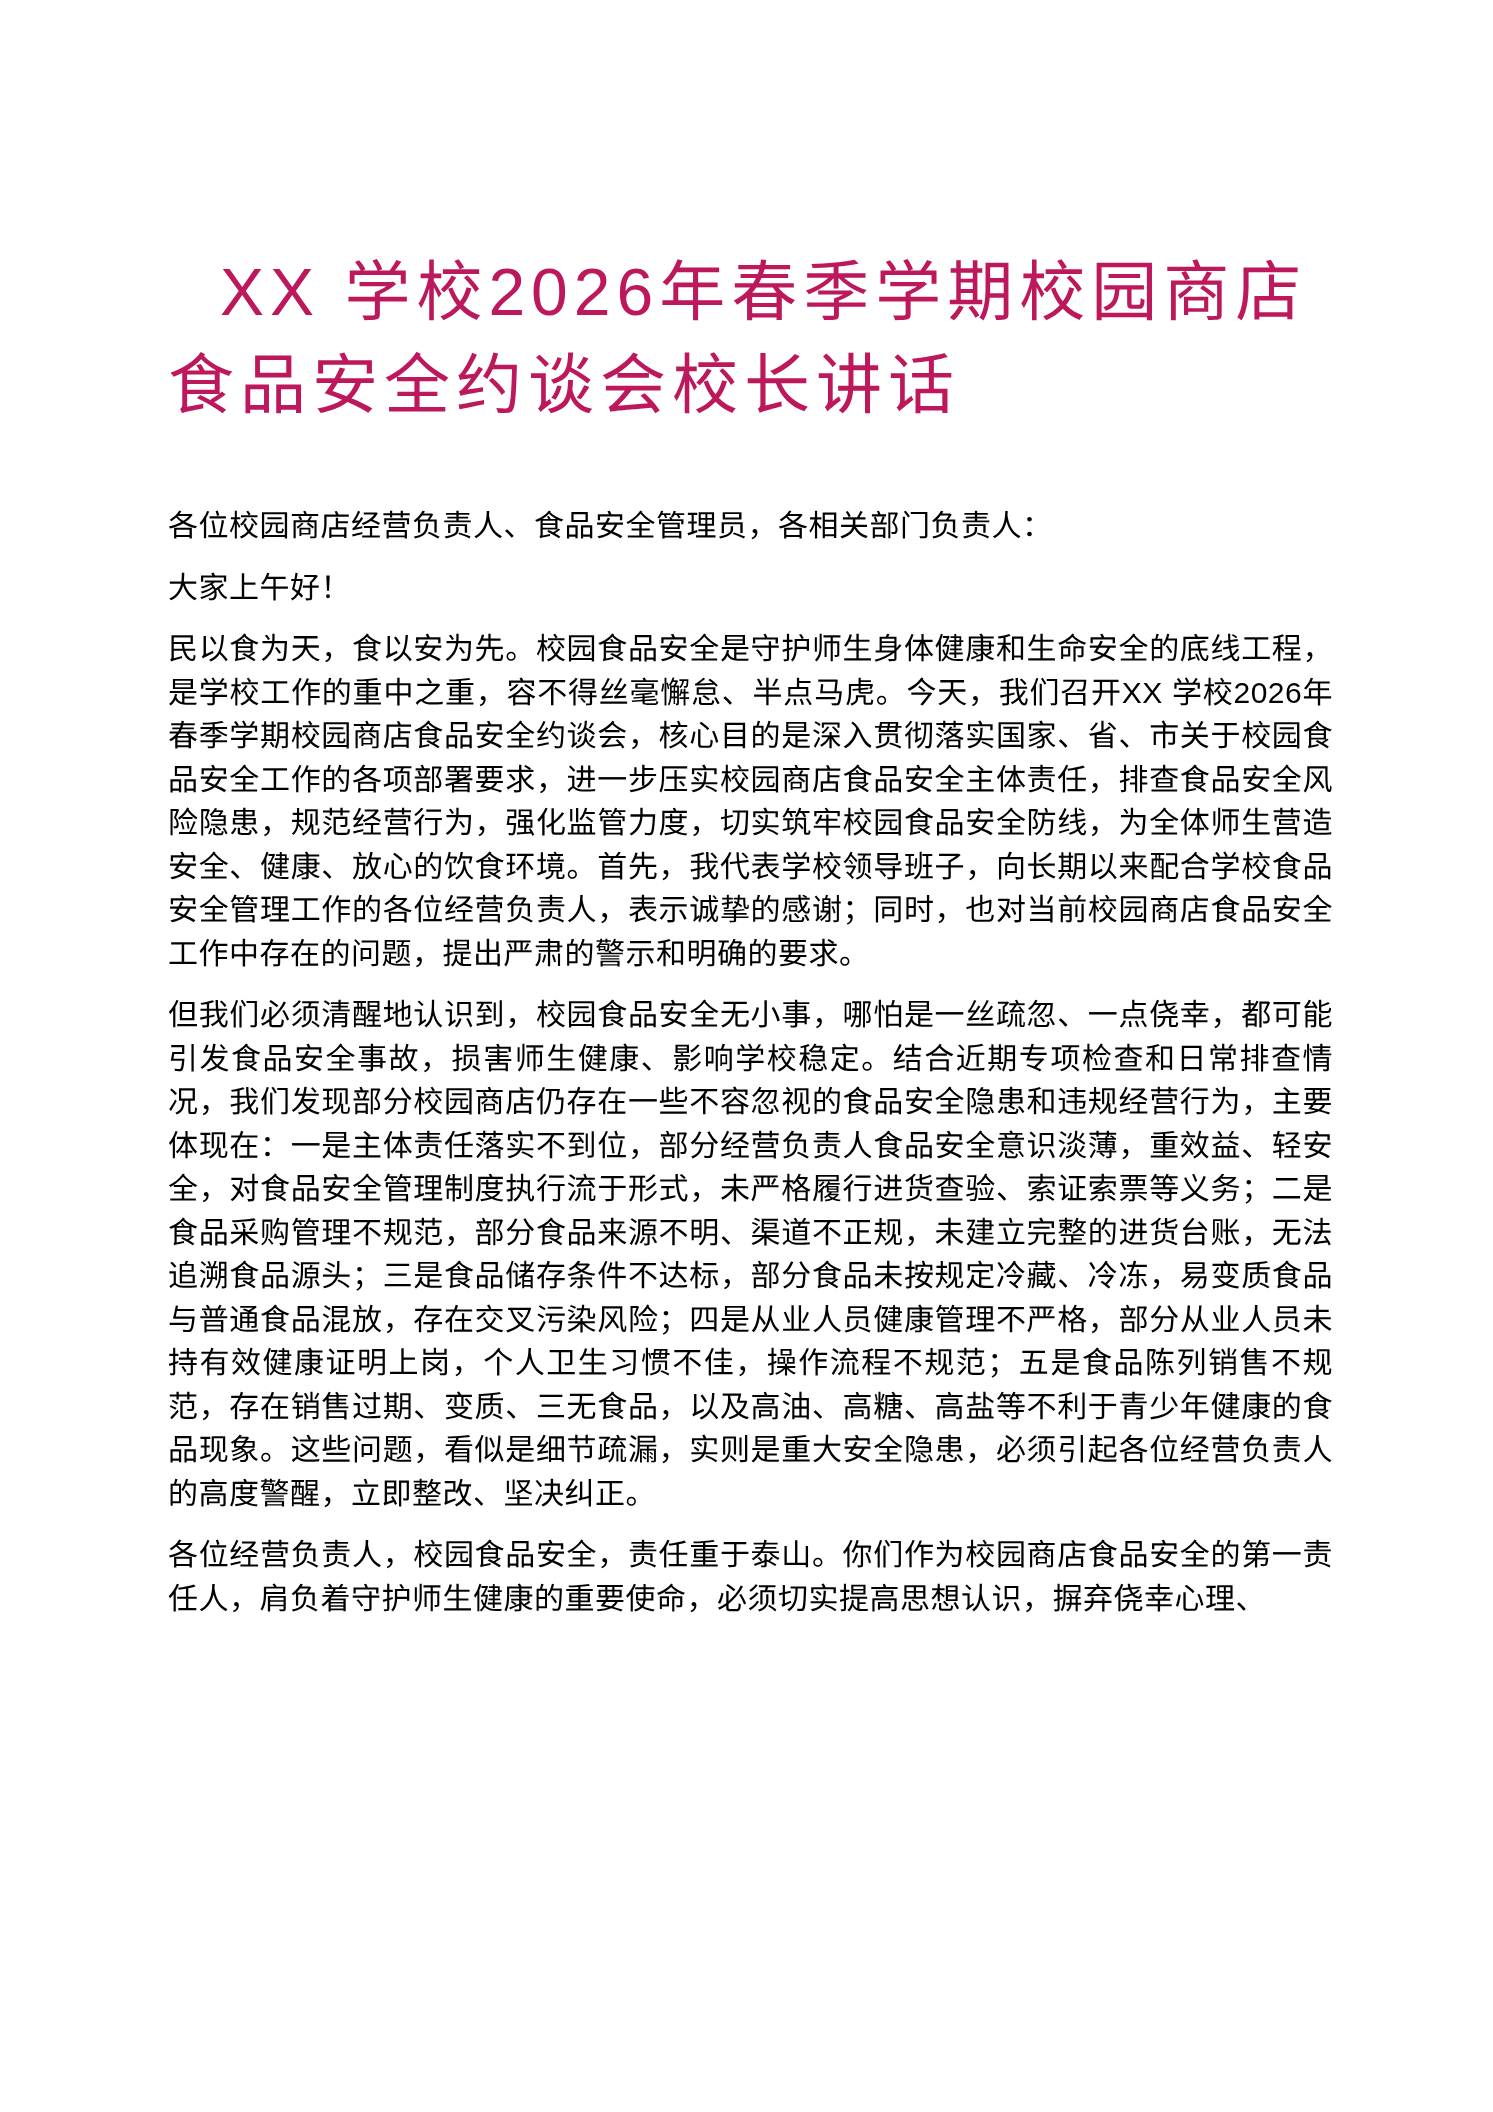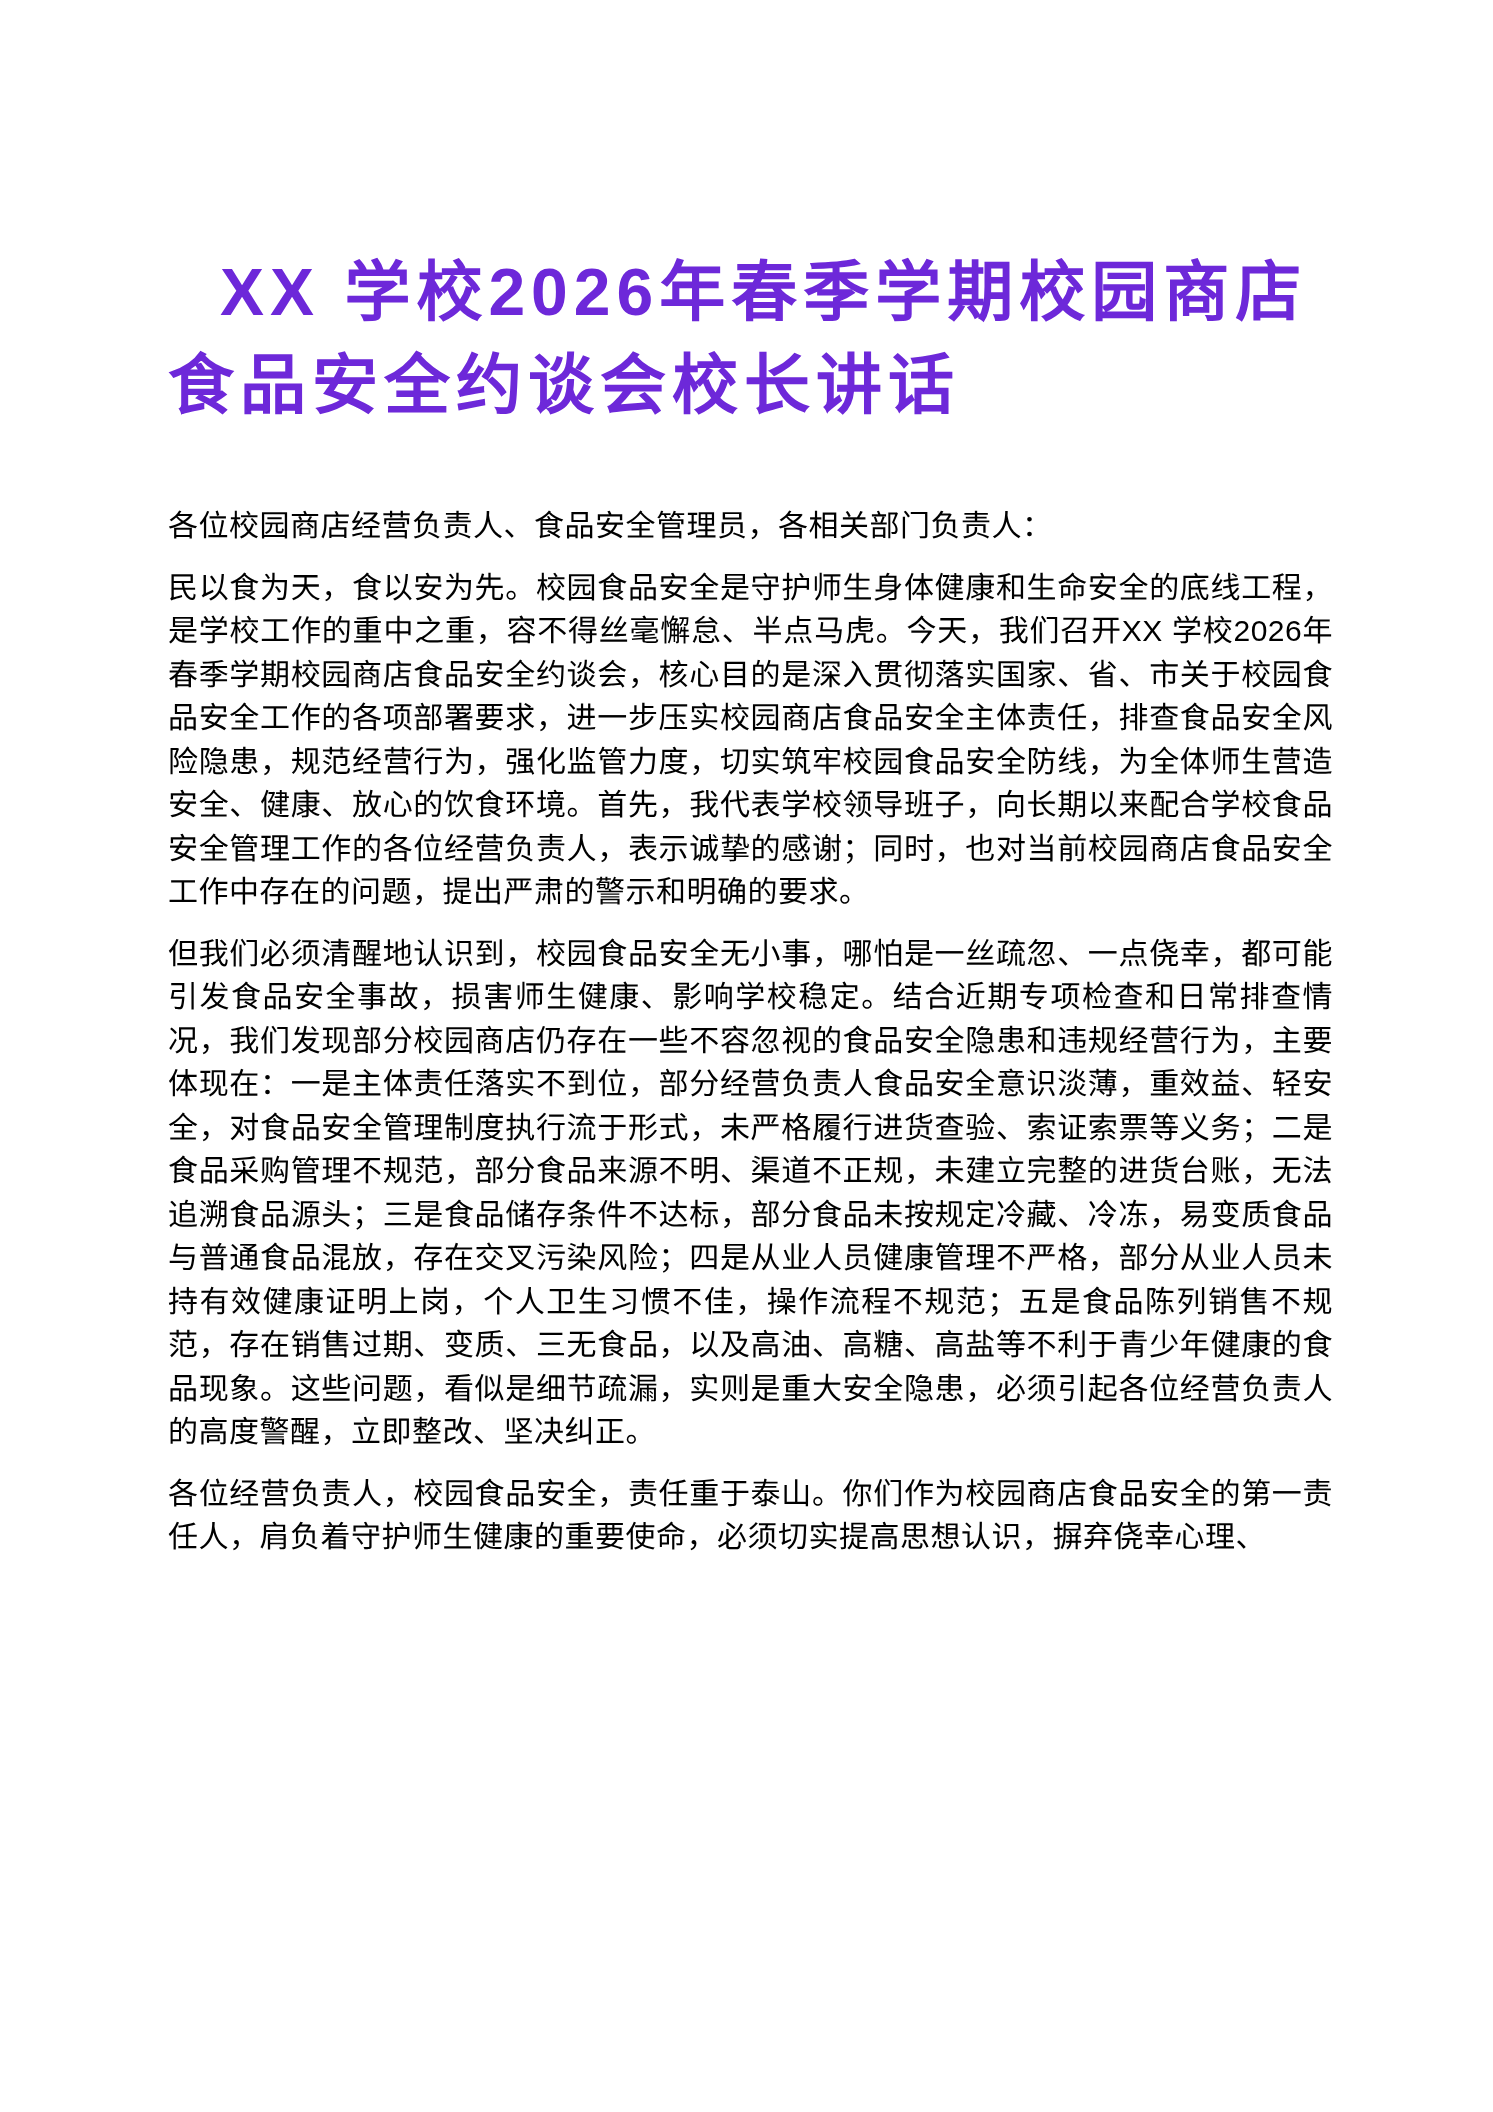--- a/index.html
+++ b/index.html
@@ -15,41 +15,42 @@
     box-sizing: border-box;
     padding: 246px 160px 0 168px;
     overflow: hidden;
     color: #000000;
     font-family: "Liberation Sans", sans-serif;
   }
   .doc-title {
     margin: 0 0 72px 0;
     font-size: 66px;
     line-height: 93px;
-    font-weight: 700;
+    font-weight: 400;
     letter-spacing: 6px;
     text-indent: 52px;
-    color: #6d28d9;
+    color: #be185d;
   }
   .doc-body p {
     margin: 12px 0 18px 0;
     font-size: 30px;
     line-height: 43.5px;
     letter-spacing: 0.5px;
     text-align: justify;
     font-weight: 500;
     color: #000000;
     word-break: break-all;
   }
 </style>
 </head>
 <body>
 
 <div class="page">
   <h1 class="doc-title">XX 学校2026年春季学期校园商店食品安全约谈会校长讲话</h1>
 
   <div class="doc-body">
     <p>各位校园商店经营负责人、食品安全管理员，各相关部门负责人：</p>
+    <p>大家上午好！</p>
     <p>民以食为天，食以安为先。校园食品安全是守护师生身体健康和生命安全的底线工程，是学校工作的重中之重，容不得丝毫懈怠、半点马虎。今天，我们召开XX 学校2026年春季学期校园商店食品安全约谈会，核心目的是深入贯彻落实国家、省、市关于校园食品安全工作的各项部署要求，进一步压实校园商店食品安全主体责任，排查食品安全风险隐患，规范经营行为，强化监管力度，切实筑牢校园食品安全防线，为全体师生营造安全、健康、放心的饮食环境。首先，我代表学校领导班子，向长期以来配合学校食品安全管理工作的各位经营负责人，表示诚挚的感谢；同时，也对当前校园商店食品安全工作中存在的问题，提出严肃的警示和明确的要求。</p>
     <p>但我们必须清醒地认识到，校园食品安全无小事，哪怕是一丝疏忽、一点侥幸，都可能引发食品安全事故，损害师生健康、影响学校稳定。结合近期专项检查和日常排查情况，我们发现部分校园商店仍存在一些不容忽视的食品安全隐患和违规经营行为，主要体现在：一是主体责任落实不到位，部分经营负责人食品安全意识淡薄，重效益、轻安全，对食品安全管理制度执行流于形式，未严格履行进货查验、索证索票等义务；二是食品采购管理不规范，部分食品来源不明、渠道不正规，未建立完整的进货台账，无法追溯食品源头；三是食品储存条件不达标，部分食品未按规定冷藏、冷冻，易变质食品与普通食品混放，存在交叉污染风险；四是从业人员健康管理不严格，部分从业人员未持有效健康证明上岗，个人卫生习惯不佳，操作流程不规范；五是食品陈列销售不规范，存在销售过期、变质、三无食品，以及高油、高糖、高盐等不利于青少年健康的食品现象。这些问题，看似是细节疏漏，实则是重大安全隐患，必须引起各位经营负责人的高度警醒，立即整改、坚决纠正。</p>
     <p>各位经营负责人，校园食品安全，责任重于泰山。你们作为校园商店食品安全的第一责任人，肩负着守护师生健康的重要使命，必须切实提高思想认识，摒弃侥幸心理、</p>
   </div>
 </div>
 
 </body></html>

